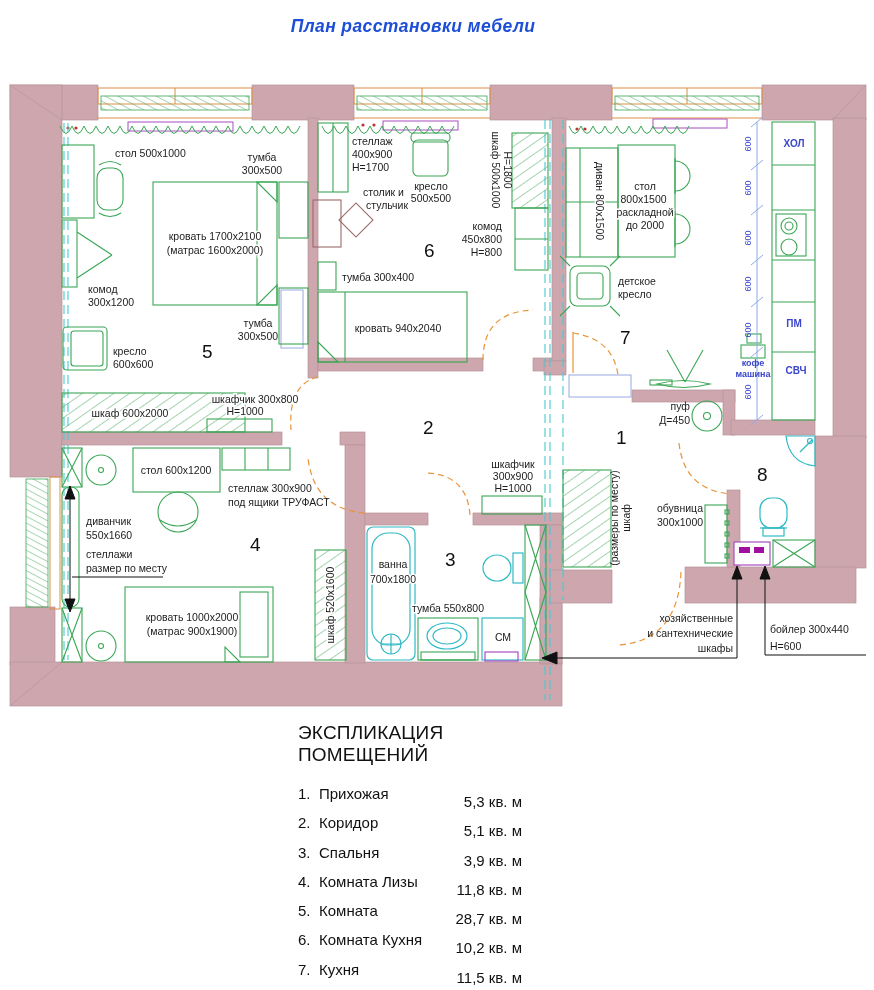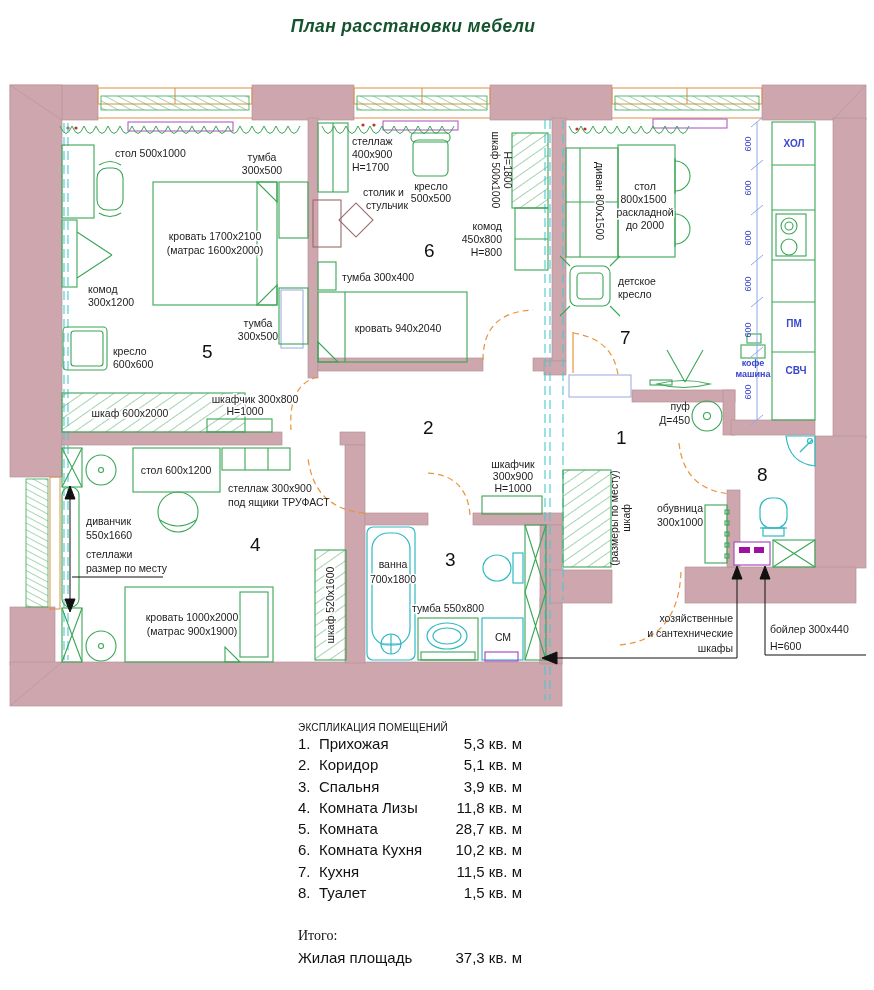--- a/index.html
+++ b/index.html
@@ -1,32 +1,32 @@
 <!DOCTYPE html>
 <html><head>
 <meta charset="utf-8">
 <style>
   html,body{margin:0;padding:0;background:#fff;}
   .page{position:relative;width:874px;height:990px;background:#fff;overflow:hidden;
         font-family:"Liberation Sans",sans-serif;}
   .title{position:absolute;left:0;top:16px;width:826px;text-align:center;
-         font-style:italic;font-weight:600;font-size:17.5px;color:#14532d;letter-spacing:.4px;}
+         font-style:italic;font-weight:600;font-size:17.5px;color:#1d4ed8;letter-spacing:.4px;}
   svg{position:absolute;left:0;top:0;}
   svg text{font-family:"Liberation Sans",sans-serif;fill:#1c1c1c;font-size:10.5px;}
   text.rm{font-size:19px;fill:#111;}
   text.halo{paint-order:stroke;stroke:#fff;stroke-width:3px;}
   text.kb{fill:#3a46cc;font-weight:bold;font-size:10px;}
   text.kbs{fill:#3a46cc;font-size:9px;font-weight:bold;}
   text.dim{fill:#3a46cc;font-size:9px;}
   .legend{position:absolute;left:298px;top:722px;width:224px;color:#111;}
-  .legend-title{font-size:10px;letter-spacing:.2px;}
+  .legend-title{font-size:19px;margin-bottom:17px;letter-spacing:.2px;}
   .lrow{display:flex;font-size:15px;line-height:21.3px;}
   .lrow .num{width:21px;}
   .lrow .nm{flex:1;}
-  .lrow .ar{white-space:nowrap;}
+  .lrow .ar{white-space:nowrap;margin-top:8px;}
   .totals{margin-top:22px;}
   .tlabel{font-size:14px;line-height:21.3px;font-family:Liberation Serif, serif;}
 </style>
 </head>
 <body>
 
 <div class="page">
   <div class="title">План расстановки мебели</div>
 
   <svg width="874" height="714" viewBox="0 0 874 714">

